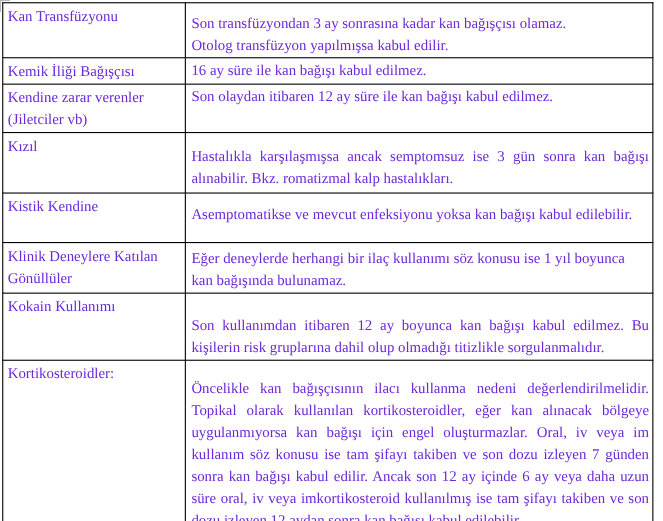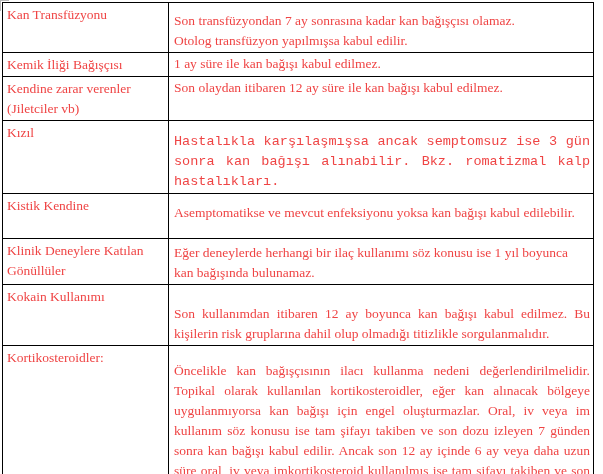--- a/index.html
+++ b/index.html
@@ -7,21 +7,21 @@
     padding: 0;
     background: #ffffff;
   }
   .page {
     position: relative;
     width: 603px;
     height: 474px;
     background: #ffffff;
     overflow: hidden;
     font-family: "Liberation Serif", "DejaVu Serif", serif;
-    color: #ef4444;
+    color: #6d28d9;
   }
   .corner-mark {
     position: absolute;
     left: 0;
     top: 0;
     width: 8px;
     height: 10px;
     border-left: 1px solid #b8b8b8;
     border-top: 1px solid #b8b8b8;
   }
@@ -56,45 +56,45 @@
   
   tr.r0 { height: 50px; }
   tr.r1 { height: 20px; }
   tr.r2 { height: 39px; }
   tr.r3 { height: 55px; }
   tr.r4 { height: 45px; }
   tr.r5 { height: 43px; }
   tr.r6 { height: 57px; }
   tr.r7 { height: 155px; }
   tr.r0 td.c-rule { padding-top: 8px; }
-  tr.r3 td.c-rule { padding-top: 11px; font-family: Liberation Mono, monospace; }
+  tr.r3 td.c-rule { padding-top: 11px; }
   tr.r4 td.c-rule { padding-top: 9px; }
   tr.r5 td.c-rule { padding-top: 4px; }
   tr.r6 td.c-rule { padding-top: 19px; margin-left: 32px; }
   tr.r7 td.c-rule { padding-top: 15px; }
 </style>
 </head>
 <body>
 
 <div class="page">
   <div class="corner-mark"></div>
 
   <table class="doc-table">
     <tbody>
       <tr class="r0">
         <td class="c-cond">Kan Transfüzyonu</td>
         <td class="c-rule">
-          <p>Son transfüzyondan 7 ay sonrasına kadar kan bağışçısı olamaz.</p>
+          <p>Son transfüzyondan 3 ay sonrasına kadar kan bağışçısı olamaz.</p>
           <p>Otolog transfüzyon yapılmışsa kabul edilir.</p>
         </td>
       </tr>
       <tr class="r1">
         <td class="c-cond">Kemik İliği Bağışçısı</td>
         <td class="c-rule">
-          <p>1 ay süre ile kan bağışı kabul edilmez.</p>
+          <p>16 ay süre ile kan bağışı kabul edilmez.</p>
         </td>
       </tr>
       <tr class="r2">
         <td class="c-cond">Kendine zarar verenler (Jiletciler vb)</td>
         <td class="c-rule">
           <p>Son olaydan itibaren 12 ay süre ile kan bağışı kabul edilmez.</p>
         </td>
       </tr>
       <tr class="r3">
         <td class="c-cond">Kızıl</td>

